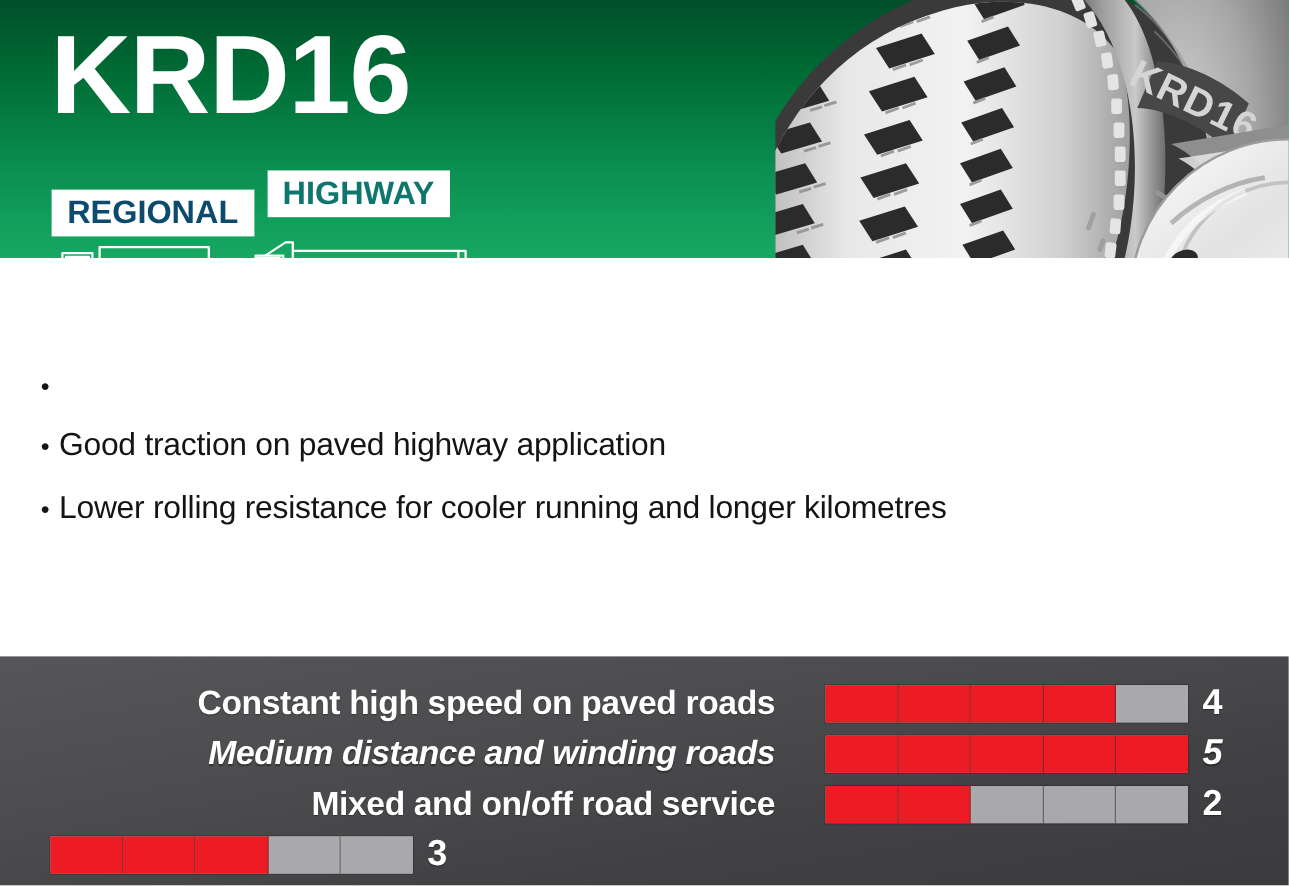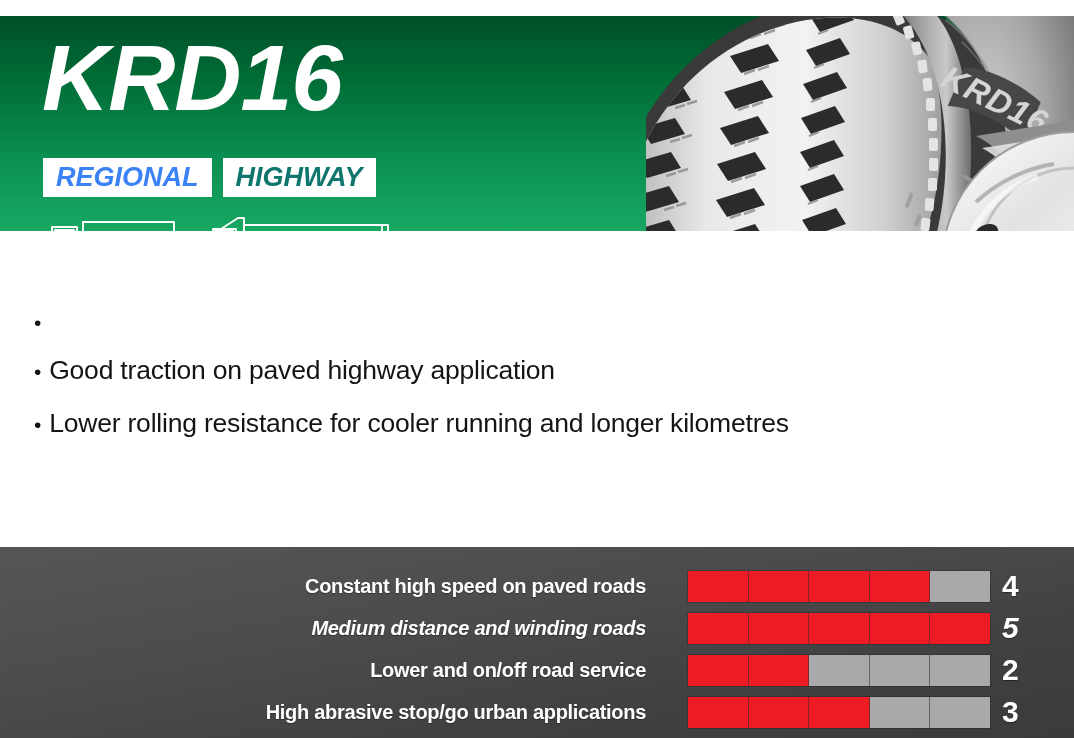--- a/index.html
+++ b/index.html
@@ -6,24 +6,23 @@
   html, body { width:1074px; height:738px; }
   body {
     font-family:"Liberation Sans", sans-serif;
     background:#ffffff;
     overflow:hidden;
     position:relative;
   }
 
   
   #header {
-    position:absolute; left:0; top:16px; width:1074px; height:215px;
+    position:absolute; left:0; top:0; width:1074px; height:215px;
     background:linear-gradient(180deg,#004f29 0%,#006b35 28%,#0b9153 68%,#17a862 100%);
     overflow:hidden;
-    font-style:italic;
   }
   #header-left { position:absolute; left:0; top:0; width:700px; height:287px; }
 
   #product-title {
     position:absolute; left:42px; top:14px;
     font-size:93px; font-weight:bold; color:#ffffff;
     letter-spacing:-1px; line-height:1.05;
   }
 
   
@@ -62,21 +61,21 @@
   #ratings {
     position:absolute; left:0; top:547px; width:1074px; height:191px;
     background:linear-gradient(170deg,#565659 0%,#4c4c4f 38%,#414144 70%,#3b3b3e 100%);
   }
   .rating-row {
     position:absolute; left:0; width:1074px; height:42px;
     display:flex; align-items:center;
   }
   .rating-label {
     width:646px; text-align:right; padding-right:0;
-    color:#ffffff; font-size:20px; font-weight:bold;
+    color:#ffffff; font-size:28px; font-weight:bold;
     letter-spacing:-0.3px; white-space:nowrap;
     text-shadow:0 1px 1px rgba(0,0,0,0.35);
   }
   .rating-bar {
     width:302px; height:31px; margin-left:42px;
     display:flex; background:#aaaaaa;
     box-shadow:0 0 0 1px rgba(0,0,0,0.18);
   }
   .seg { flex:1 1 0; height:100%; background:#a9a9ab; border-right:1px solid rgba(45,45,48,0.55); }
   .seg:last-child { border-right:none; }
@@ -90,21 +89,21 @@
 </head>
 <body>
 
 <div id="header">
 
   <div id="header-left">
 
     <div id="product-title">KRD16</div>
 
     <div id="badges">
-      <div class="badge regional" style="color: #3b82f6;">REGIONAL</div>
+      <div class="badge regional" style="color: #0c4a6e; margin-top: 16px;">REGIONAL</div>
       <div class="badge highway" style="color: #0f766e;">HIGHWAY</div>
     </div>
 
     <div id="trucks">
 
       <span>
         <svg width="148" height="82" viewBox="0 0 148 82" fill="none" stroke="#ffffff" stroke-width="1.9" stroke-linejoin="round">
 
           <path d="M47 8 H138 V62 H47 Z"></path>
 
@@ -410,33 +409,32 @@
       <span class="seg on" style="background: rgb(237, 28, 36);"></span>
       <span class="seg on" style="background: rgb(237, 28, 36);"></span>
       <span class="seg on" style="background: rgb(237, 28, 36);"></span>
       <span class="seg on" style="background: rgb(237, 28, 36);"></span>
       <span class="seg on" style="background: rgb(237, 28, 36);"></span>
     </div>
     <div class="rating-value">5</div>
   </div>
 
   <div class="rating-row" style="top:102px;">
-    <div class="rating-label">Lower and on/off road service</div>
+    <div class="rating-label">Mixed and on/off road service</div>
     <div class="rating-bar">
       <span class="seg on" style="background: rgb(237, 28, 36);"></span>
       <span class="seg on" style="background: rgb(237, 28, 36);"></span>
       <span class="seg" style="background: rgb(169, 169, 171);"></span>
       <span class="seg" style="background: rgb(169, 169, 171);"></span>
       <span class="seg" style="background: rgb(169, 169, 171);"></span>
     </div>
     <div class="rating-value">2</div>
   </div>
 
   <div class="rating-row" style="top:144px;">
-    <div class="rating-label">High abrasive stop/go urban applications</div>
     <div class="rating-bar">
       <span class="seg on" style="background: rgb(237, 28, 36);"></span>
       <span class="seg on" style="background: rgb(237, 28, 36);"></span>
       <span class="seg on" style="background: rgb(237, 28, 36);"></span>
       <span class="seg" style="background: rgb(169, 169, 171);"></span>
       <span class="seg" style="background: rgb(169, 169, 171);"></span>
     </div>
     <div class="rating-value">3</div>
   </div>
 

